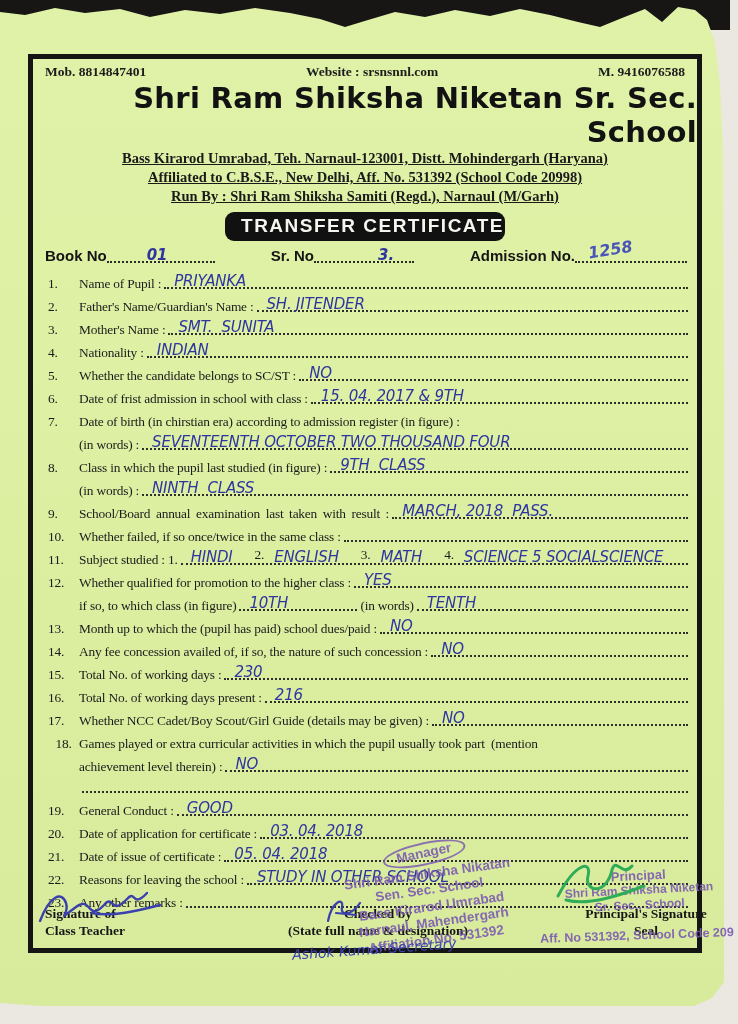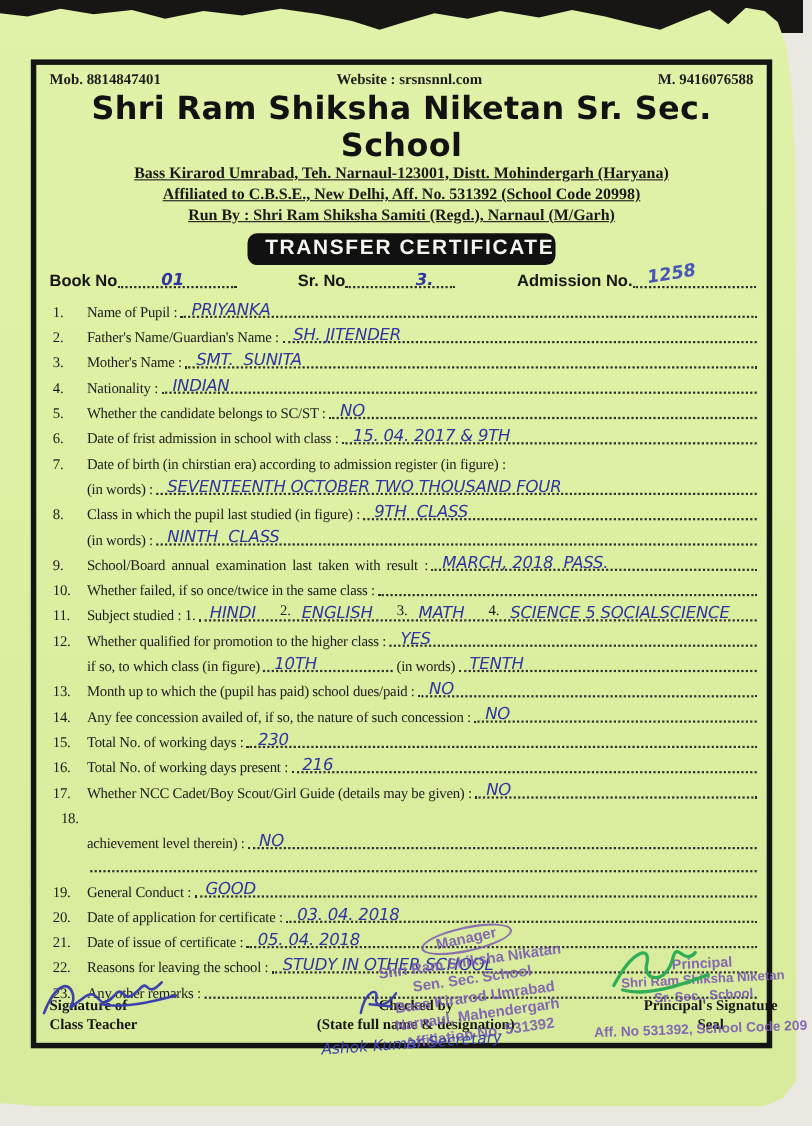--- a/index.html
+++ b/index.html
@@ -11,27 +11,27 @@
     background:linear-gradient(180deg,#e0f2a8 0%,#dcefa1 55%,#d8eb9d 100%);
     clip-path:polygon(0px 12px,25px 15px,55px 8px,85px 13px,120px 9px,150px 17px,185px 10px,
       220px 14px,255px 8px,290px 13px,320px 19px,345px 27px,368px 20px,395px 12px,425px 17px,
       455px 10px,490px 16px,520px 9px,550px 15px,578px 22px,600px 27px,622px 18px,645px 9px,
       662px 22px,678px 7px,695px 10px,707px 20px,715px 42px,720px 85px,723px 150px,724px 400px,
       724px 982px,712px 998px,694px 1006px,40px 1006px,0px 1003px);}
   .frame{position:absolute;left:28px;top:54px;width:674px;height:899px;
     border:5px solid #141414;box-sizing:border-box;}
   .contact-row{display:flex;justify-content:space-between;padding:5px 12px 0 12px;
     font-size:13.5px;font-weight:bold;color:#1c1c1c;}
-  .school-name{text-align:center;font-family:"DejaVu Sans",sans-serif;font-weight:800;
+  .school-name{text-align:right;font-family:"DejaVu Sans",sans-serif;font-weight:800;
     font-size:29px;color:#121212;letter-spacing:0.3px;margin-top:1px;}
   .addr{text-align:center;font-weight:bold;font-size:14.5px;color:#1a1a1a;line-height:19px;text-decoration:underline;}
   .tc-chip{display:block;width:fit-content;margin:6px auto 2px auto;background:#111;
     color:#f5f5ef;font-family:"Liberation Sans",sans-serif;font-weight:bold;font-size:19px;
     letter-spacing:1.5px;padding:3px 1px 4px 16px;border-radius:9px;}
-  .meta-row{display:flex;align-items:flex-start;padding:4px 10px 2px 12px;
+  .meta-row{display:flex;align-items:center;padding:4px 10px 2px 12px;
     font-family:"Liberation Sans",sans-serif;font-weight:bold;font-size:15px;color:#151515;}
   .meta-dots{border-bottom:2px dotted #2b2b2b;display:flex;align-items:flex-end;}
   .w110{width:108px;}.w100{width:100px;}.w112{width:112px;}
   .meta-gap{flex:1;}
   .hw{font-family:"DejaVu Sans",sans-serif;font-style:italic;color:#2e35a0;
     font-size:15px;line-height:15px;white-space:pre;margin-bottom:-2px;}
   .hw-book{font-weight:bold;padding-left:40px;}
   .hw-sr{padding-left:64px;}
   .hw-adm{transform:rotate(-9deg) translateY(-5px);color:#4a55b8;font-size:16px;padding-left:14px;}
   .form{padding:3px 6px 0 0;font-size:13.4px;color:#1b1b1b;letter-spacing:-0.2px;}
@@ -262,20 +262,21 @@
         <div class="row">
           <span class="num">17.</span>
           <span class="lbl">Whether NCC Cadet/Boy Scout/Girl Guide (details may be given) :</span>
           <span class="fill">
               <span class="hw">NO</span>
             </span>
         </div>
 
         <div class="row row18">
           <span class="num">18.</span>
+          <span class="lbl">Games played or extra curricular activities in which the pupil usually took part  (mention</span>
         </div>
         <div class="row">
           <span class="num"></span>
           <span class="lbl">achievement level therein) :</span>
           <span class="fill">
               <span class="hw">NO</span>
             </span>
         </div>
         <div class="row blank-tall">
           <span class="num"></span>

